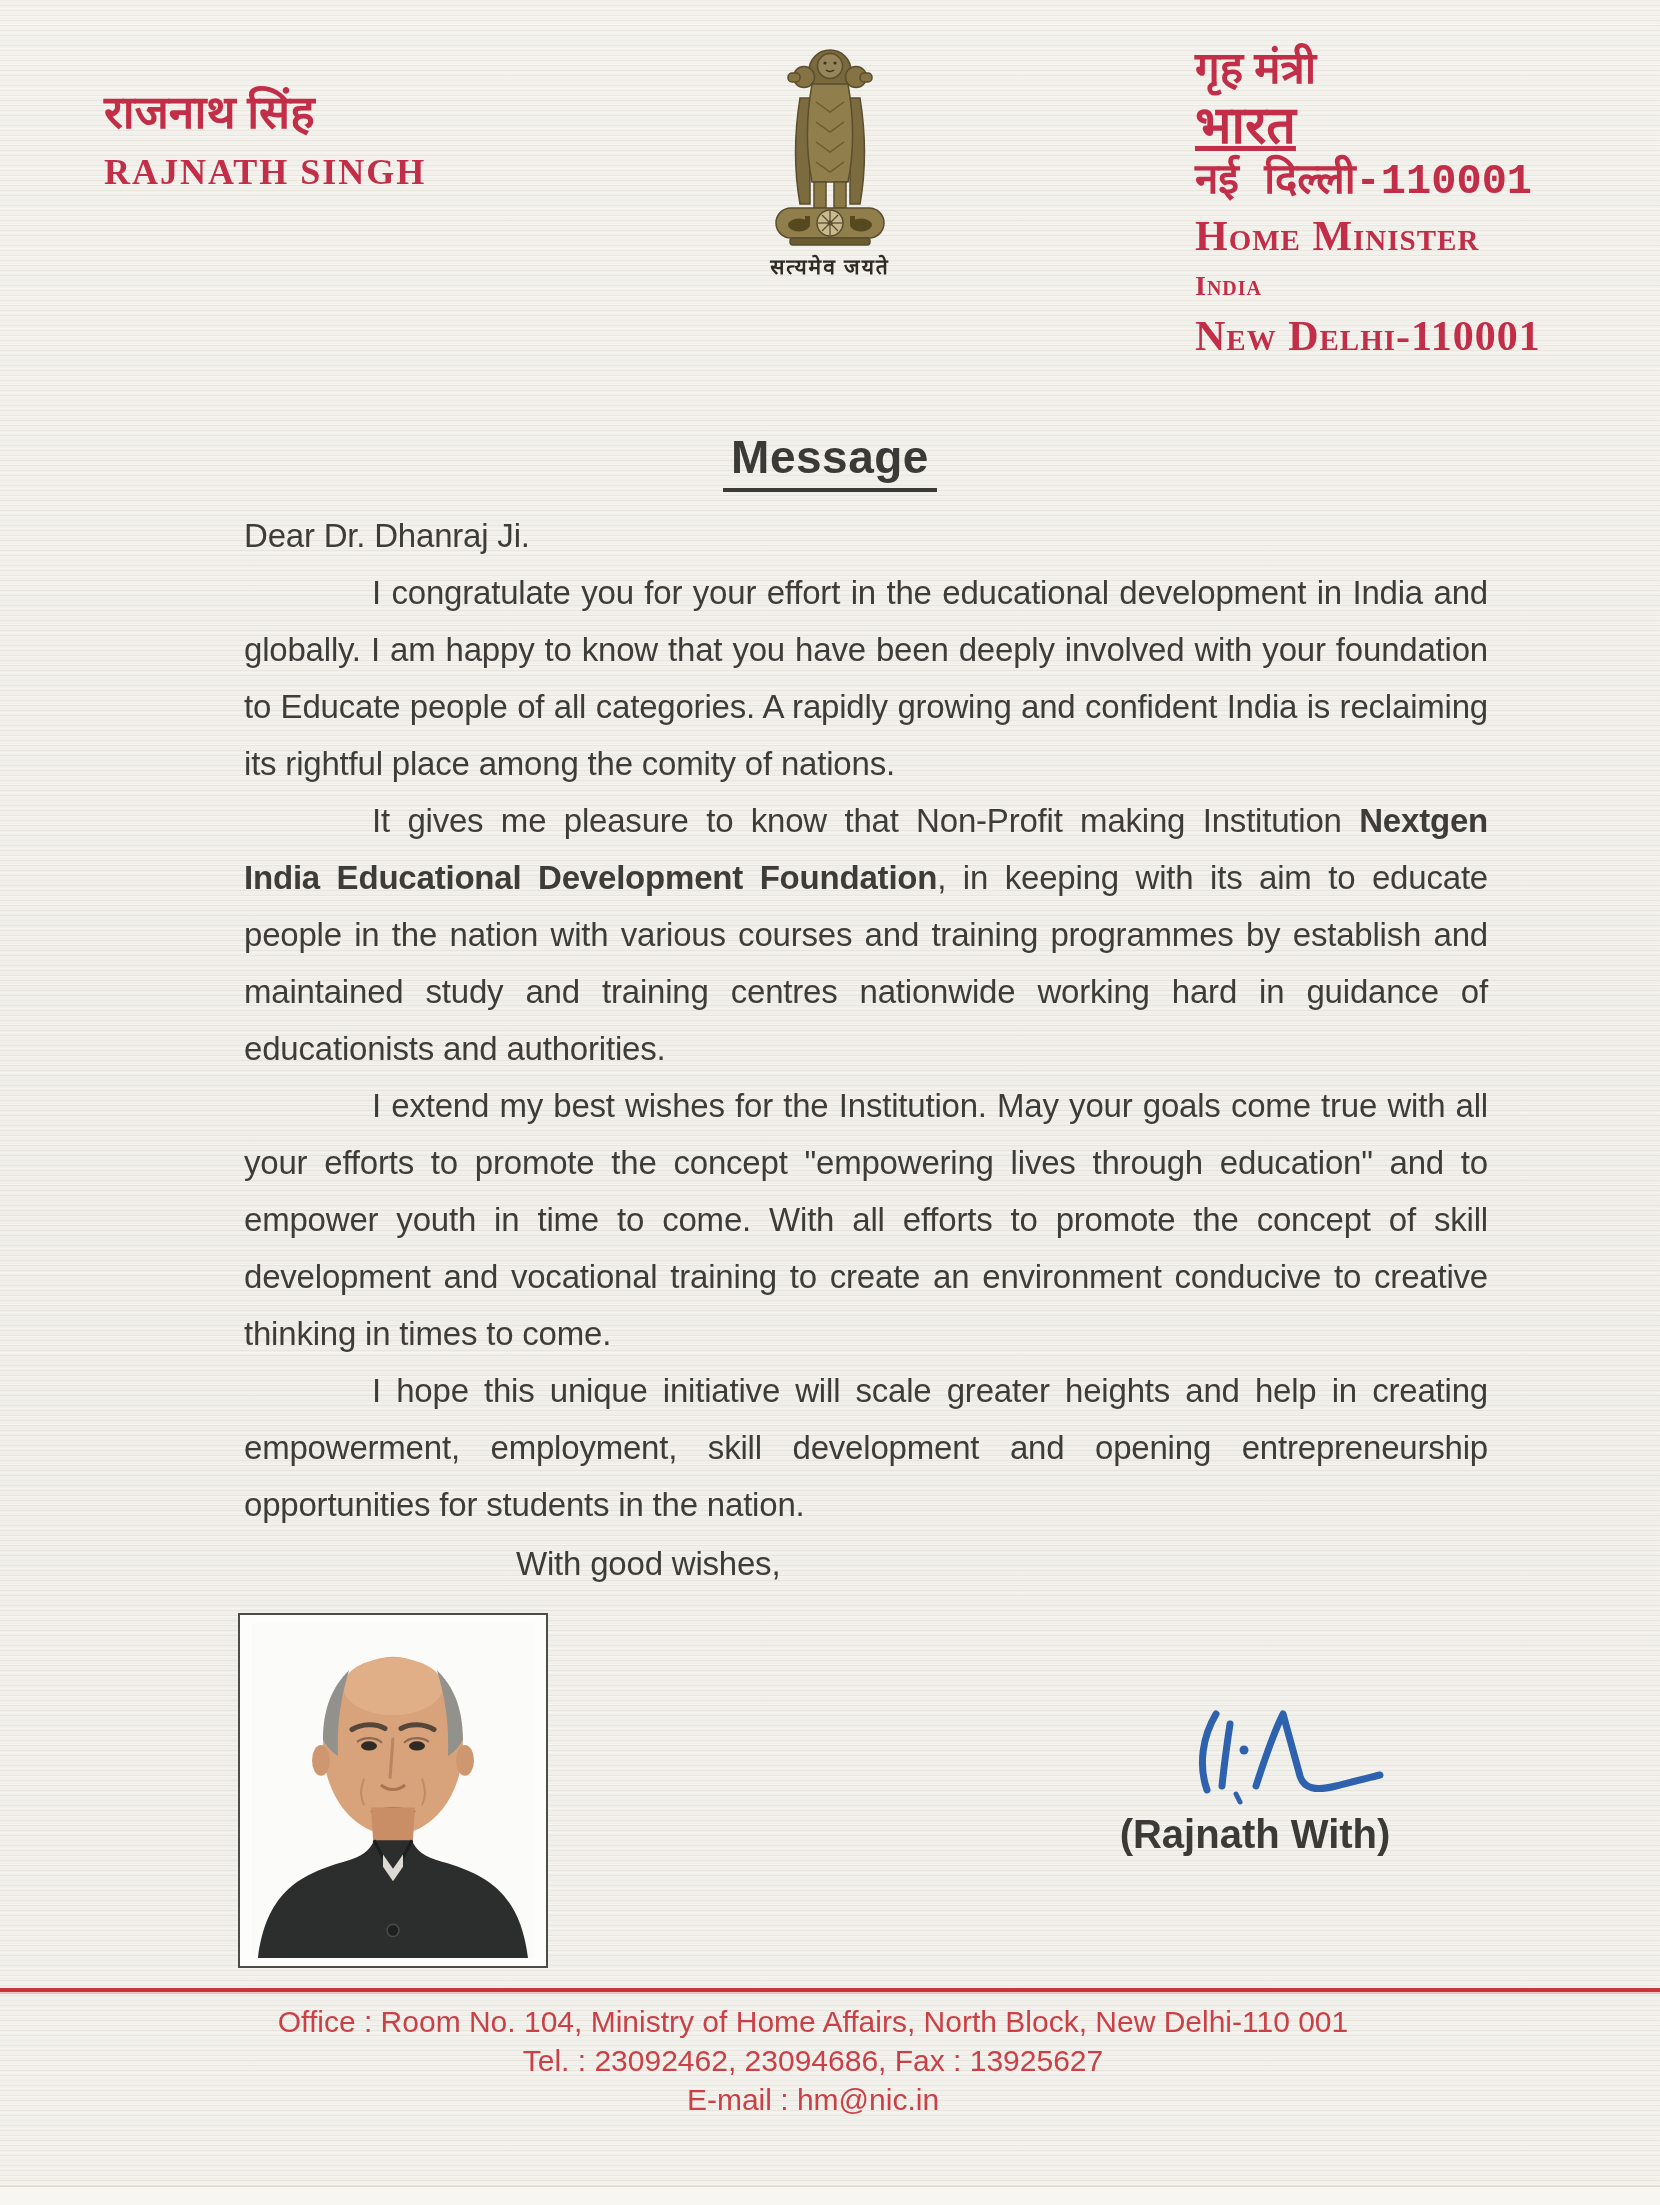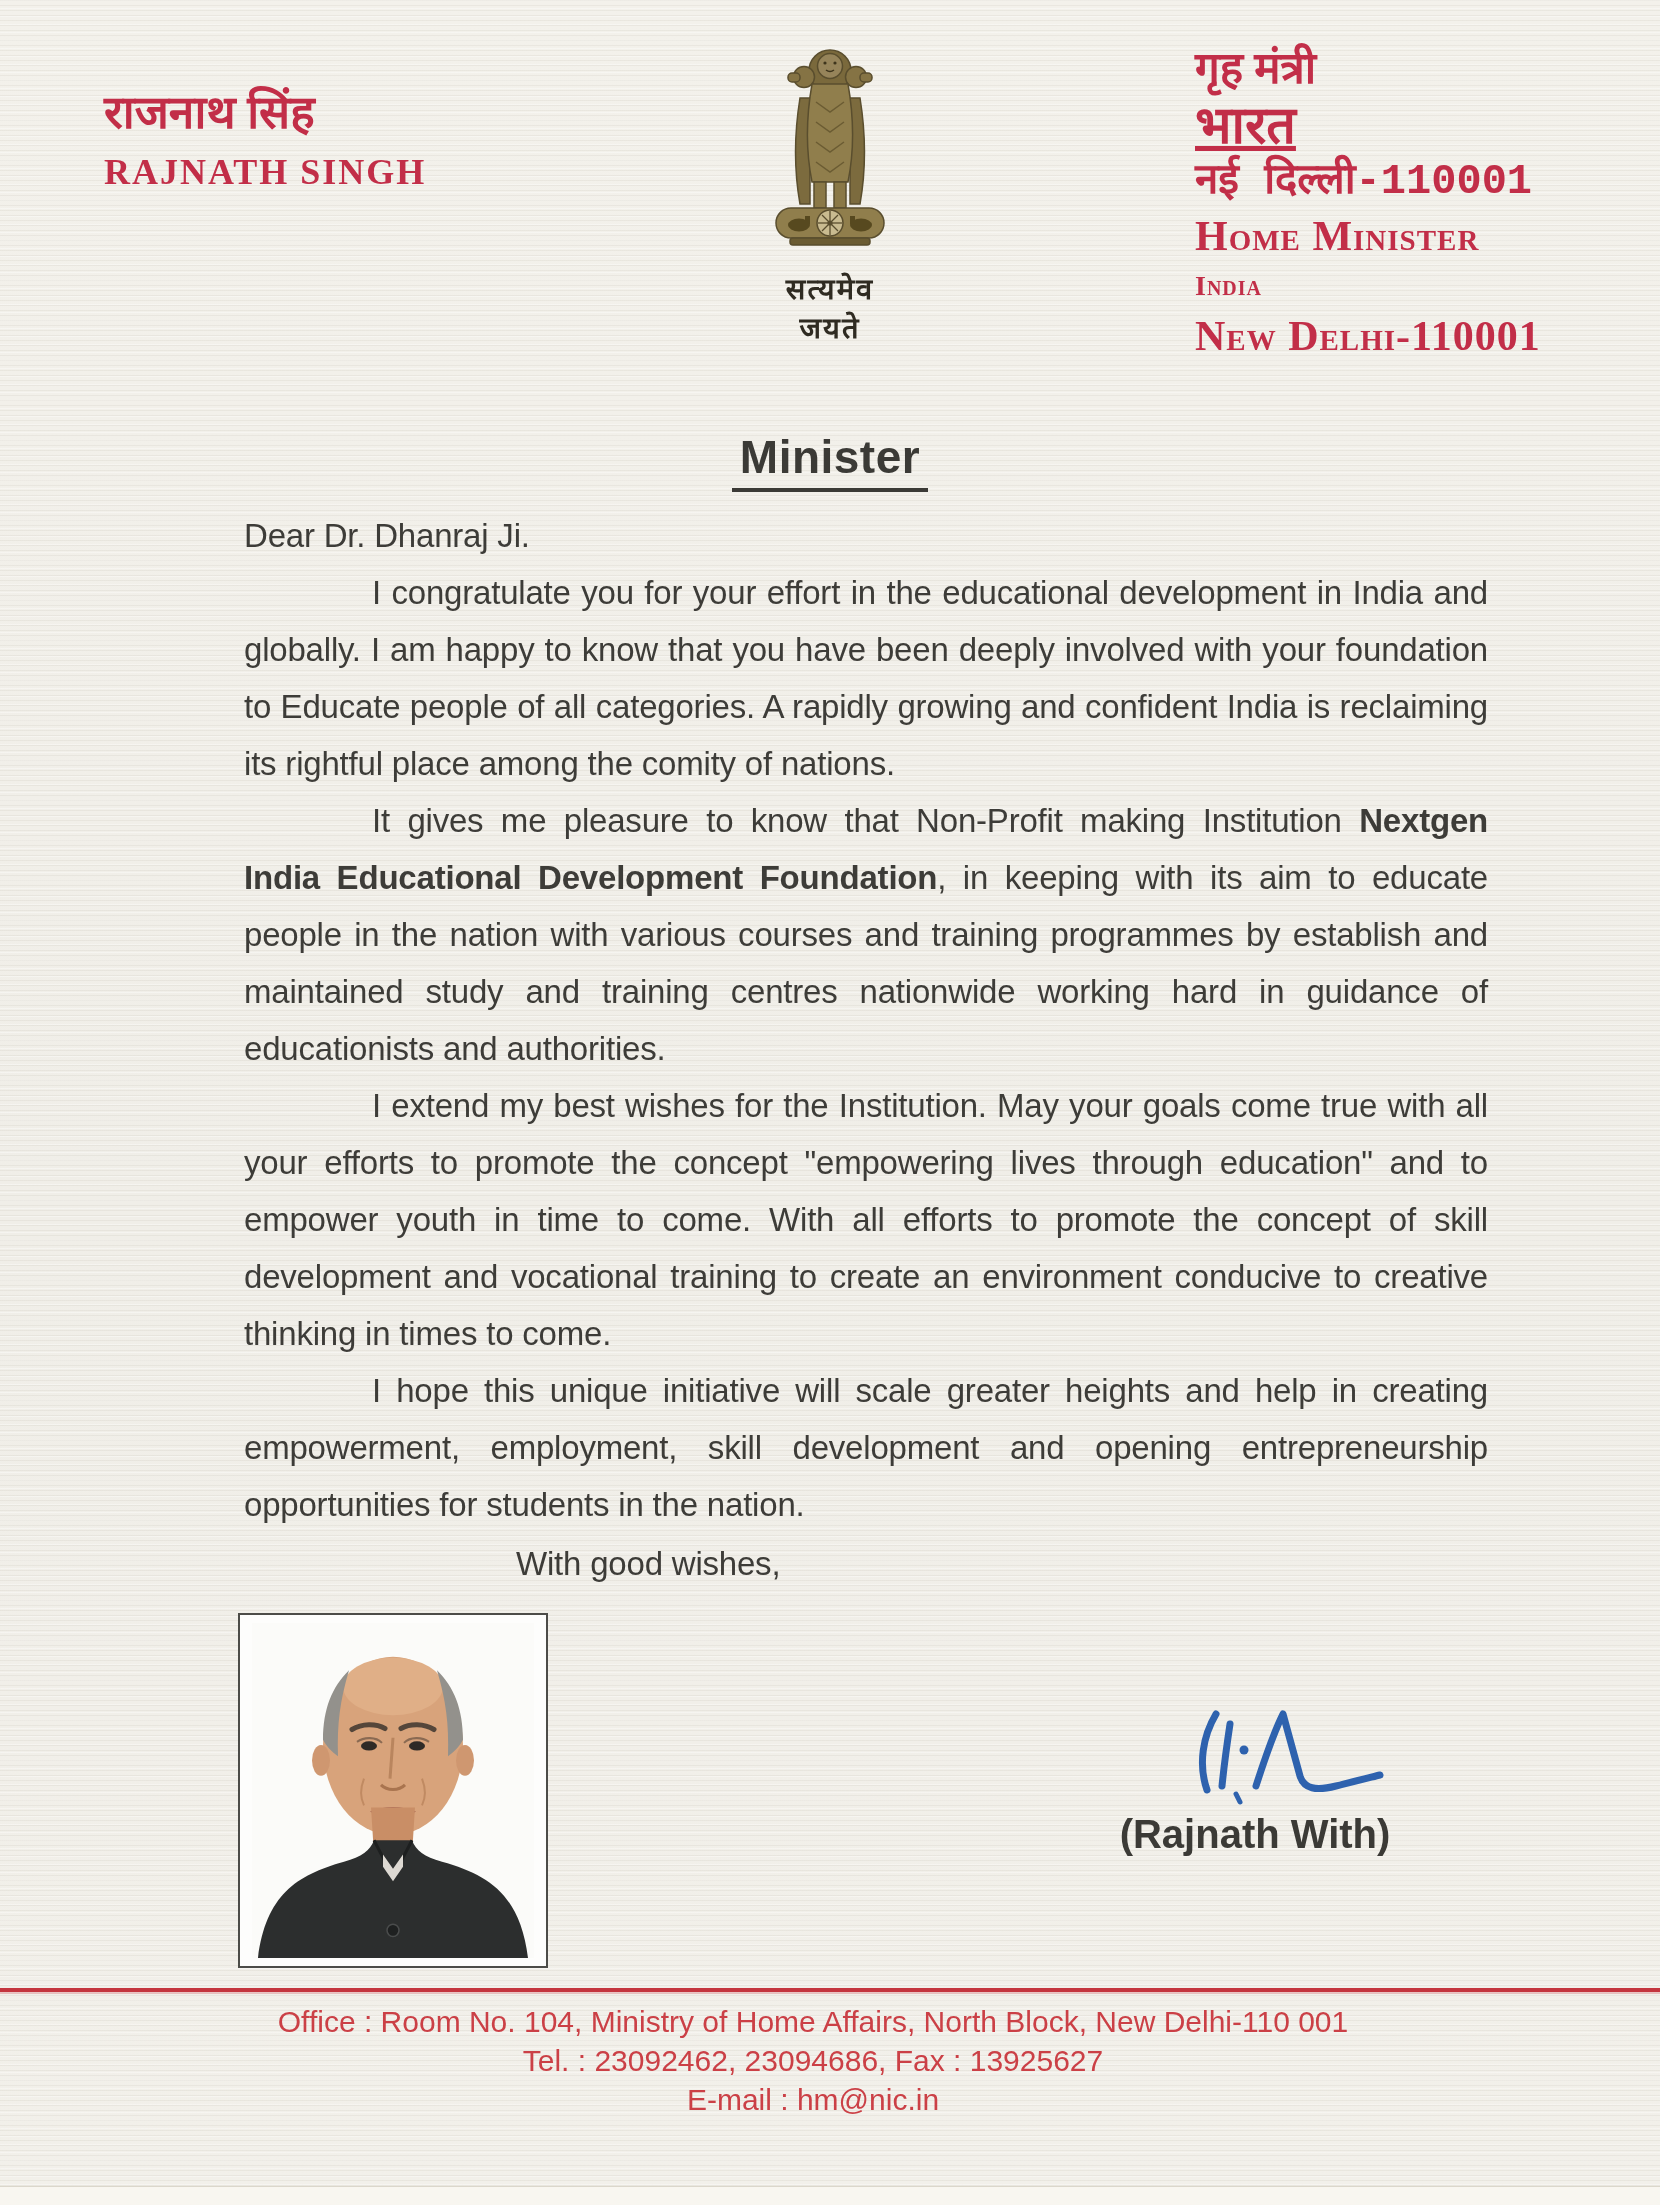--- a/index.html
+++ b/index.html
@@ -13,21 +13,21 @@
       linear-gradient(180deg, #f3f1eb 0%, #f0eee8 55%, #f2f0ea 100%);
     font-family:"Liberation Sans", sans-serif;
   }
   
   .hdr-left { position:absolute; left:104px; top:82px; color:#c22e48; }
   .hdr-left .hindi-name { font-family:"Liberation Serif", serif; font-weight:bold; font-size:46px; line-height:62px; }
   .hdr-left .eng-name { font-family:"Liberation Serif", serif; font-weight:bold; font-size:36px; line-height:44px; letter-spacing:2px; margin-top:6px; }
 
   .emblem-wrap { position:absolute; left:755px; top:40px; width:150px; text-align:center; }
   .emblem-wrap svg { display:block; margin:0 auto; }
-  .motto { margin-top:16px; font-size:29px; font-weight:bold; letter-spacing:2px; color:#2f2b22; font-family:"Liberation Serif", serif; }
+  .motto { margin-top:0; font-size:21px; font-weight:bold; letter-spacing:2px; color:#2f2b22; font-family:"Liberation Serif", serif; }
 
   .hdr-right { position:absolute; left:1195px; top:40px; width:380px; text-align:left; color:#c22e48; }
   .hdr-right .h-line { font-family:"Liberation Serif", serif; font-weight:bold; line-height:57px; }
   .hdr-right .h1 { font-size:44px; }
   .hdr-right .h2 { font-size:52px;text-decoration:underline; }
   .hdr-right .h3 { font-size:42px;font-family:Liberation Mono, monospace; }
   .hdr-right .e-line { font-family:"Liberation Serif", serif; font-weight:bold; font-variant:small-caps; line-height:50px; letter-spacing:1px; }
   .hdr-right .e1 { font-size:42px; }
   .hdr-right .e2 { font-size:28px; }
   .hdr-right .e3 { font-size:42px; }
@@ -141,21 +141,21 @@
   <div class="hdr-right">
     <div class="h-line h1">गृह मंत्री</div>
     <div class="h-line h2">भारत</div>
     <div class="h-line h3">नई दिल्ली-110001</div>
     <div class="e-line e1">Home Minister</div>
     <div class="e-line e2">India</div>
     <div class="e-line e3">New Delhi-110001</div>
   </div>
 
   <div class="title-row">
-    <span class="title">Minister</span>
+    <span class="title">Message</span>
   </div>
 
   <div class="letter-body">
     <p class="salutation">Dear Dr. Dhanraj Ji.</p>
     <p>I congratulate you for your effort in the educational development in India and globally. I am happy to know that you have been deeply involved with your foundation to Educate people of all categories. A rapidly growing and confident India is reclaiming its rightful place among the comity of nations.</p>
     <p><span>It gives me pleasure to know that Non-Profit making Institution </span><span class="bold-inline">Nextgen India Educational Development Foundation</span><span>, in keeping with its aim to educate people in the nation with various courses and training programmes by establish and maintained study and training centres nationwide working hard in guidance of educationists and authorities.</span></p>
     <p>I extend my best wishes for the Institution. May your goals come true with all your efforts to promote the concept "empowering lives through education" and to empower youth in time to come. With all efforts to promote the concept of skill development and vocational training to create an environment conducive to creative thinking in times to come.</p>
     <p>I hope this unique initiative will scale greater heights and help in creating empowerment, employment, skill development and opening entrepreneurship opportunities for students in the nation.</p>
     <p class="closing">With good wishes,</p>
   </div>

